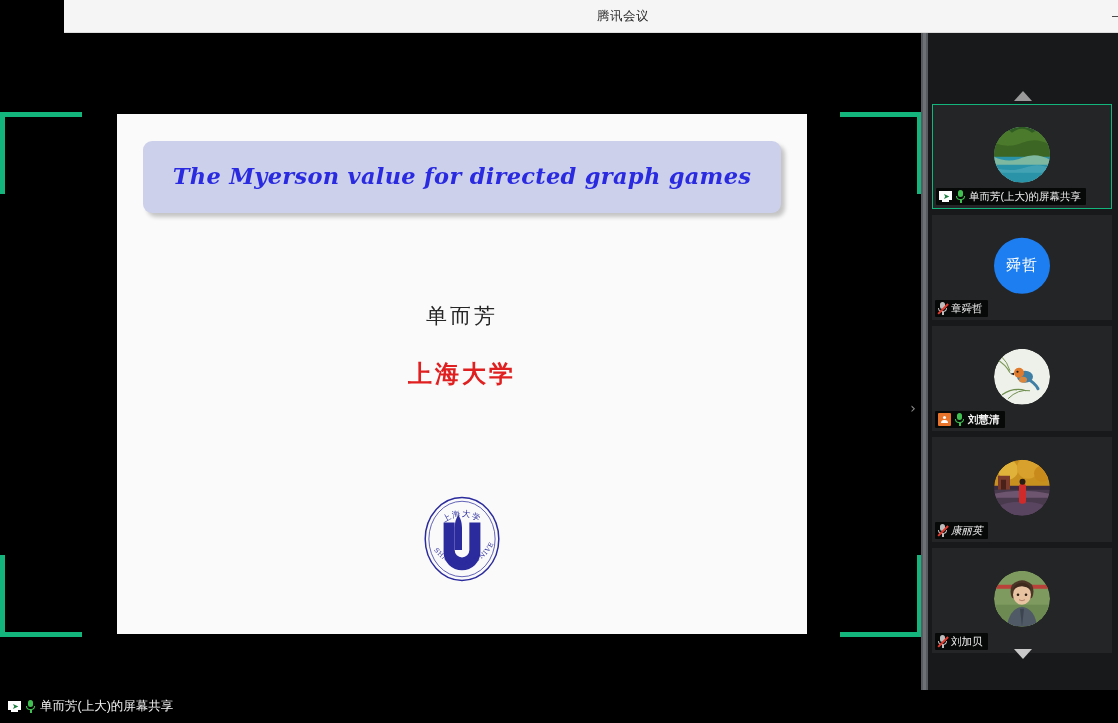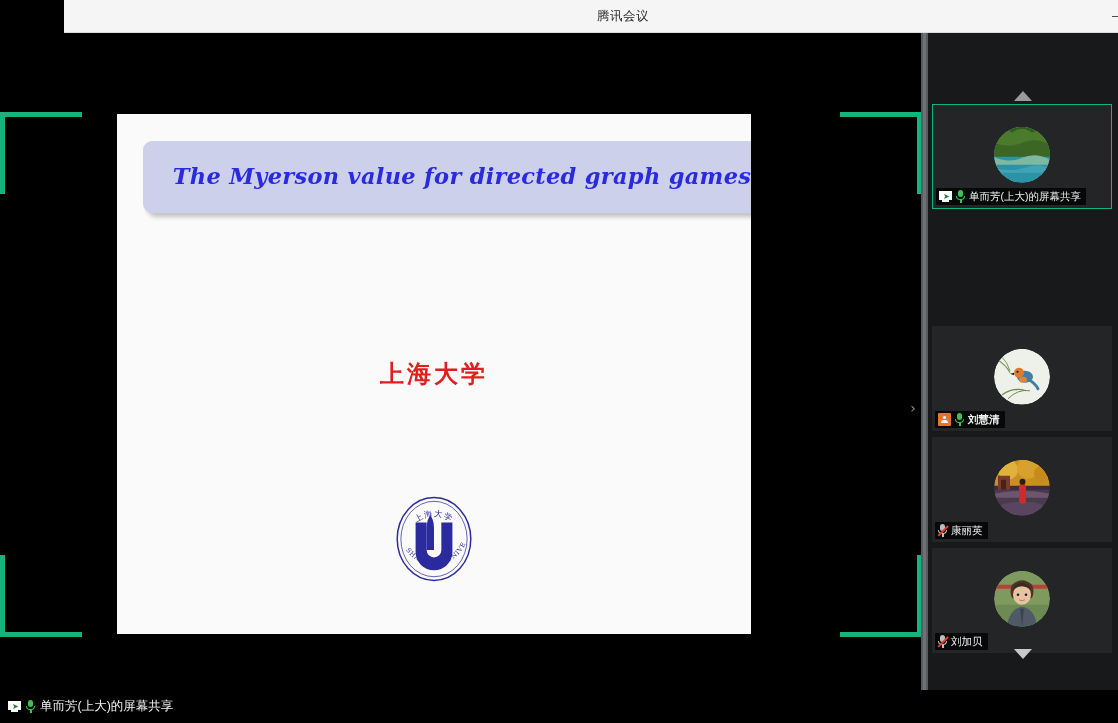--- a/index.html
+++ b/index.html
@@ -43,21 +43,21 @@
   .c-bl{ left:0; top:522px; width:82px; height:82px; }
   .c-bl .h{ left:0; bottom:0; width:82px; }
   .c-bl .v{ left:0; bottom:0; height:82px; }
 
   .c-br{ left:840px; top:522px; width:82px; height:82px; }
   .c-br .h{ right:0; bottom:0; width:82px; }
   .c-br .v{ right:0; bottom:0; height:82px; }
 
   
   #slide{
-    position:absolute; left:117px; top:81px; width:634px; height:520px;
+    position:absolute; left:117px; top:81px; width:690px; height:520px;
     background:#fafafa; overflow:hidden;
   }
   #titlebox{
     position:absolute; left:26px; top:27px; width:638px; height:72px;
     background:#ccd0ea; border-radius:9px;
     box-shadow:4px 4px 4px rgba(0,0,0,.22);
     display:flex; flex-direction:column; align-items:center; justify-content:center;
   }
   #titlebox .en{
     font-family:"DejaVu Serif", serif; font-style:italic; font-weight:700;
@@ -200,20 +200,21 @@
     </div>
   <div class="corner c-br">
       <span class="h"></span>
       <span class="v"></span>
     </div>
 
   <div id="slide">
     <div id="titlebox">
       <div class="en">The Myerson value for directed graph games</div>
     </div>
+    <div class="author">单而芳</div>
     <div class="affil">上海大学</div>
 
     <div id="logo">
       <svg viewBox="0 0 100 100" width="92" height="92" aria-hidden="true">
         <ellipse cx="50" cy="50" rx="40" ry="45" fill="#fafafa" stroke="#2b2b9e" stroke-width="1.6"></ellipse>
         <ellipse cx="50" cy="50" rx="36" ry="41" fill="none" stroke="#2b2b9e" stroke-width="0.8"></ellipse>
         <path d="M30 32 h12 v30 a8 8 0 0 0 16 0 V32 h12 v32 a20 20 0 0 1 -40 0 Z" fill="#2b2b9e"></path>
         <path d="M46 24 q4 6 4 14 v24 h-8 V38 q0 -8 4 -14 Z" fill="#2b2b9e"></path>
         <path id="arcTop" d="M22 42 A34 38 0 0 1 78 42" fill="none"></path>
         <text font-family="DejaVu Serif, serif" font-size="9" fill="#2b2b9e" letter-spacing="1">
@@ -283,20 +284,32 @@
         </span>
       <span class="ico ico-mic">
           <span class="cap"></span>
           <span class="arc"></span>
           <span class="stem"></span>
         </span>
       <span class="nm">单而芳(上大)的屏幕共享</span>
     </div>
   </div>
 
+  <div class="tile" style="top:182px;">
+    <div class="initials">舜哲</div>
+    <div class="nameplate">
+      <span class="ico ico-mic muted">
+          <span class="cap"></span>
+          <span class="arc"></span>
+          <span class="stem"></span>
+          <span class="slash"></span>
+        </span>
+      <span class="nm">章舜哲</span>
+    </div>
+  </div>
 
   <div class="tile" style="top:293px;font-weight:bold;">
     <div class="avatar">
       <svg viewBox="0 0 56 56" width="56" height="56" aria-hidden="true">
         <defs>
             <clipPath id="cp3">
               <circle cx="28" cy="28" r="28"></circle>
             </clipPath>
           </defs>
         <g clip-path="url(#cp3)">
@@ -320,21 +333,21 @@
         </span>
       <span class="ico ico-mic">
           <span class="cap"></span>
           <span class="arc"></span>
           <span class="stem"></span>
         </span>
       <span class="nm">刘慧清</span>
     </div>
   </div>
 
-  <div class="tile" style="top:404px;">
+  <div class="tile" style="top:404px;font-style:italic;">
     <div class="avatar">
       <svg viewBox="0 0 56 56" width="56" height="56" aria-hidden="true">
         <defs>
             <clipPath id="cp4">
               <circle cx="28" cy="28" r="28"></circle>
             </clipPath>
           </defs>
         <g clip-path="url(#cp4)">
           <rect width="56" height="56" fill="#3b2d3f"></rect>
           <rect width="56" height="26" fill="#c8901f"></rect>

